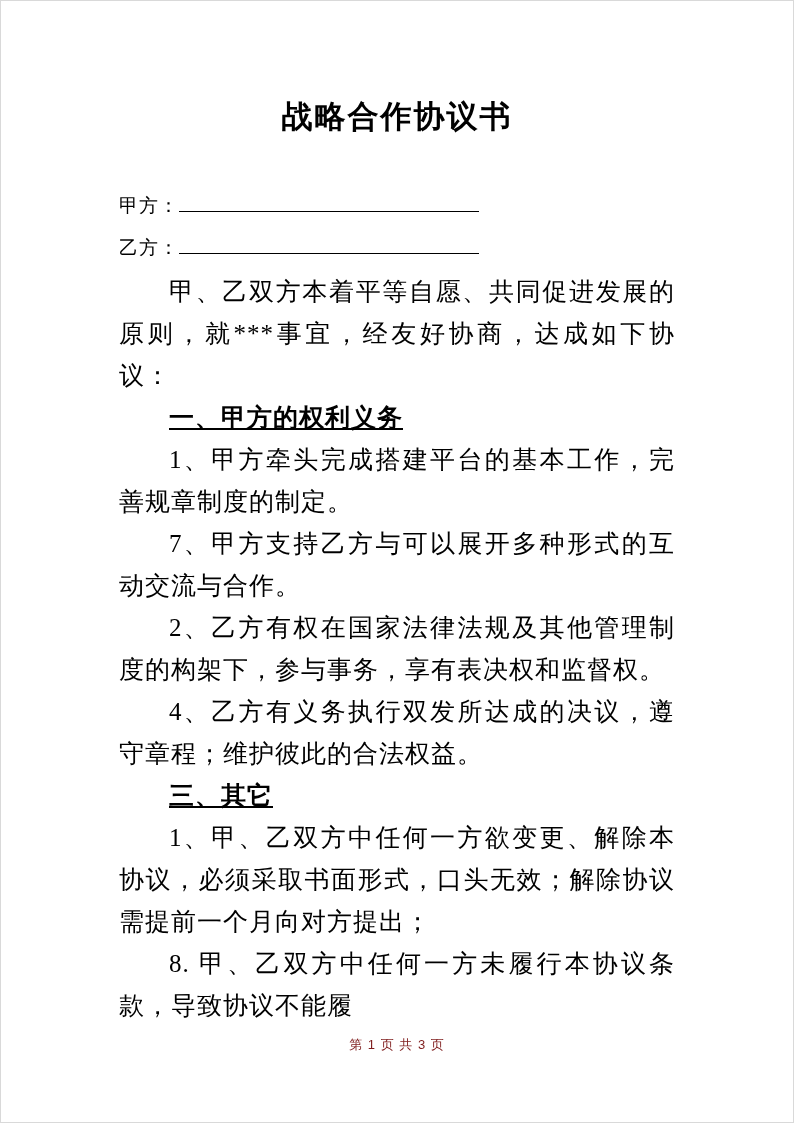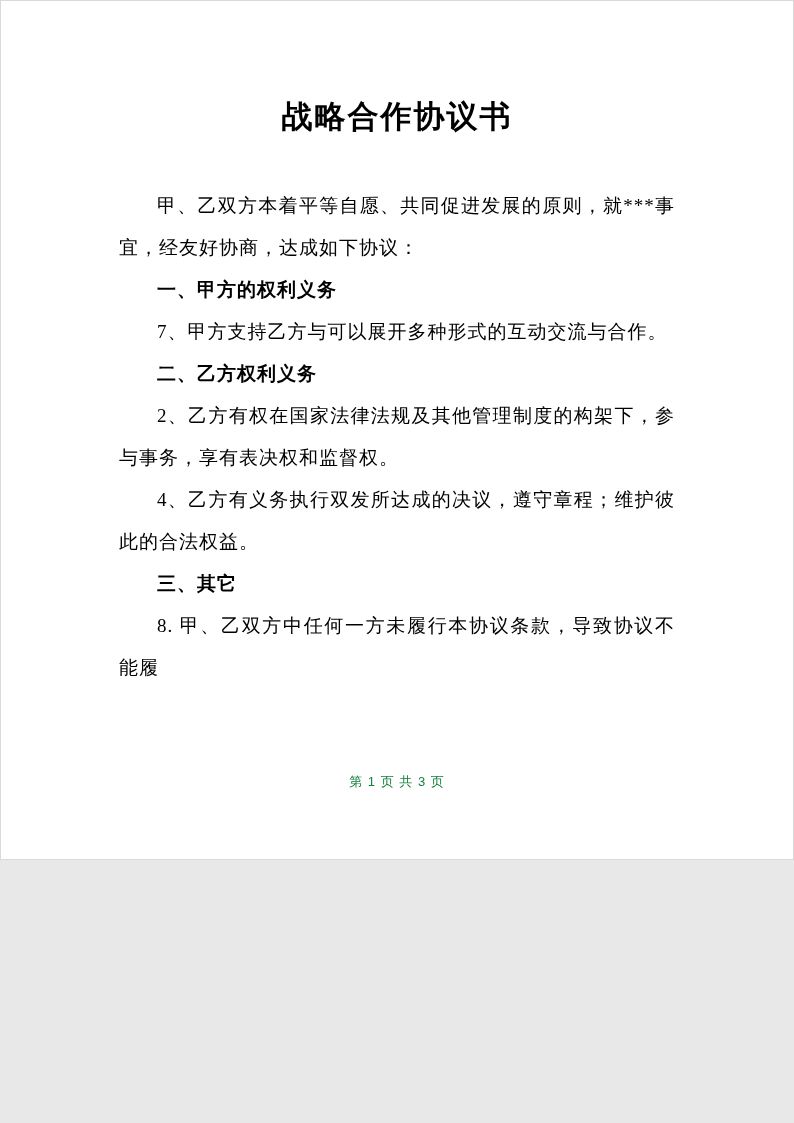--- a/index.html
+++ b/index.html
@@ -3,21 +3,21 @@
 <meta charset="utf-8">
 <style>
   html, body {
     margin: 0;
     padding: 0;
     background: #e8e8e8;
   }
   .page {
     position: relative;
     width: 794px;
-    height: 860px;
+    height: 1123px;
     margin: 0 auto;
     background: #ffffff;
     box-sizing: border-box;
     border: 1px solid #d9d9d9;
     font-family: "Liberation Serif", "DejaVu Serif", serif;
     color: #000000;
     overflow: hidden;
   }
   .content {
     position: absolute;
@@ -47,61 +47,69 @@
     display: inline-block;
     width: 300px;
     height: 1.05em;
     border-bottom: 1px solid #000;
     vertical-align: baseline;
   }
   .doc-body {
     margin-top: 2px;
   }
   .para {
-    font-size: 19px;
+    font-size: 25px;
     line-height: 42px;
     letter-spacing: 1px;
     text-align: justify;
     text-indent: 2em;
     margin: 0;
   }
   .para.heading {
     font-weight: bold;
     text-align: left;
+    text-decoration: underline;
   }
   .page-footer {
     position: absolute;
     left: 0;
     right: 0;
     bottom: 68px;
     text-align: center;
     font-size: 13px;
     letter-spacing: 1px;
-    color: #15803d;
+    color: #7f1d1d;
     font-family: "Liberation Sans", "DejaVu Sans", sans-serif;
   }
 </style>
 </head>
 <body>
 
 <div class="page">
   <div class="content">
 
     <h1 class="doc-title">战略合作协议书</h1>
 
     <div class="party-block">
+      <div class="party-line">
+        <span>甲方：</span><span class="blank-line"></span>
+      </div>
+      <div class="party-line">
+        <span>乙方：</span><span class="blank-line"></span>
+      </div>
     </div>
 
     <div class="doc-body">
         <div class="para body">甲、乙双方本着平等自愿、共同促进发展的原则，就***事宜，经友好协商，达成如下协议：</div>
         <div class="para heading">一、甲方的权利义务</div>
+        <div class="para body">1、甲方牵头完成搭建平台的基本工作，完善规章制度的制定。</div>
         <div class="para body">7、甲方支持乙方与可以展开多种形式的互动交流与合作。</div>
-        <div class="para heading">二、乙方权利义务</div>
         <div class="para body">2、乙方有权在国家法律法规及其他管理制度的构架下，参与事务，享有表决权和监督权。</div>
         <div class="para body">4、乙方有义务执行双发所达成的决议，遵守章程；维护彼此的合法权益。</div>
         <div class="para heading">三、其它</div>
+        <div class="para body">1、甲、乙双方中任何一方欲变更、解除本协议，必须采取书面形式，口头无效；解除协议需提前一个月向对方提出；</div>
         <div class="para body">8. 甲、乙双方中任何一方未履行本协议条款，导致协议不能履</div>
       </div>
 
   </div>
 
   <div class="page-footer">第 1 页 共 3 页</div>
 </div>
 
 </body></html>

